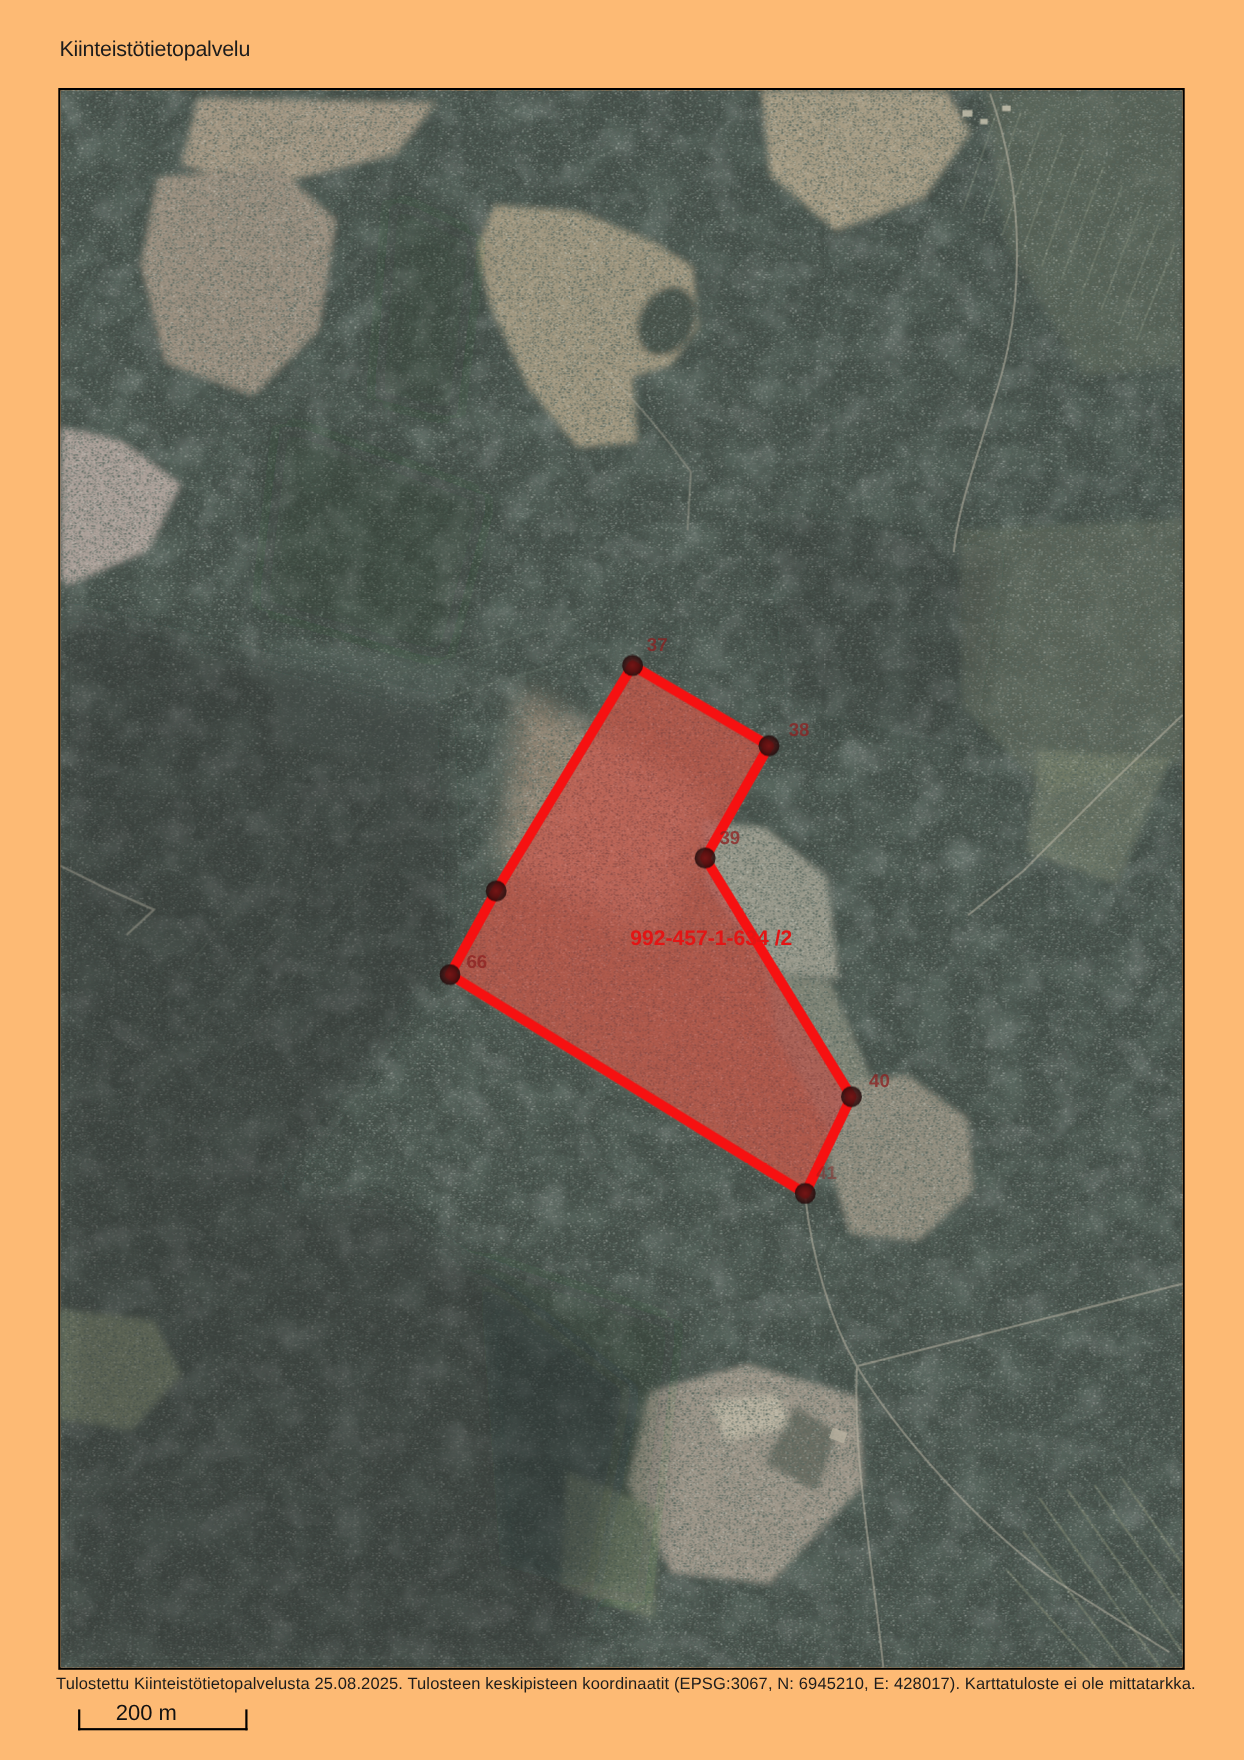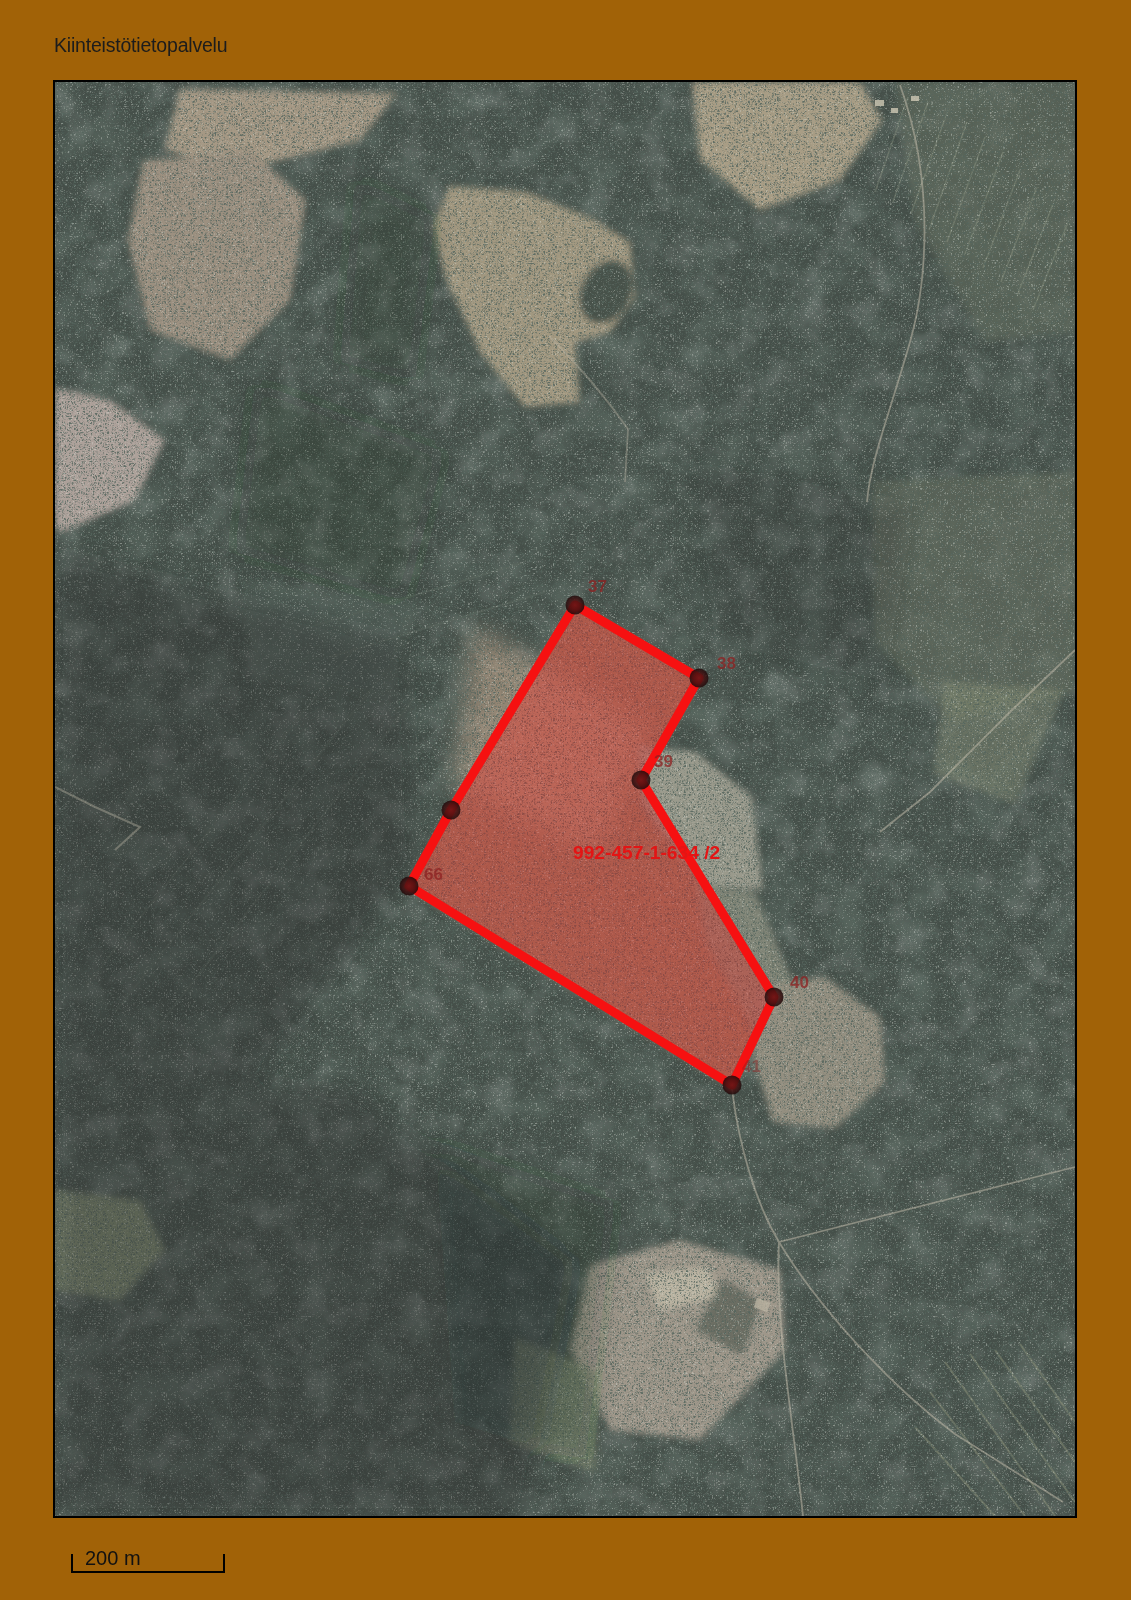--- a/index.html
+++ b/index.html
@@ -1,20 +1,20 @@
 <!DOCTYPE html>
 <html><head><meta charset="utf-8">
 <style>
 html,body{margin:0;padding:0;background:#fff;}
-#page{position:relative;width:1131px;height:1600px;background:#a16207;overflow:hidden;font-family:"Liberation Sans",sans-serif;}
+#page{position:relative;width:1131px;height:1600px;background:#fdba74;overflow:hidden;font-family:"Liberation Sans",sans-serif;}
 #hdr{position:absolute;left:54px;top:36px;font-size:19.5px;line-height:19px;color:#1c1c1c;letter-spacing:-0.2px;}
 #map{position:absolute;left:53px;top:80px;width:1020px;height:1434px;border:2px solid #000;text-align:center;}
 #ftr{position:absolute;left:51px;top:1522px;font-size:15px;letter-spacing:0.12px;color:#1c1c1c;white-space:nowrap;}
 #sb{position:absolute;left:71px;top:1554px;width:150px;height:17px;border-left:2px solid #000;border-right:2px solid #000;border-bottom:2px solid #000;}
-#sbt{position:absolute;left:85px;top:1547px;width:154px;text-align:left;font-size:20px;color:#111;}
+#sbt{position:absolute;left:56px;top:1547px;width:154px;text-align:center;font-size:20px;color:#111;}
 </style></head>
 <body>
 <div id="page">
 <div id="hdr">Kiinteistötietopalvelu</div>
 <div id="map">
 <svg width="1020" height="1434" viewBox="0 0 1020 1434">
 <defs>
 <filter id="blur3">
             <feGaussianBlur stdDeviation="3"></feGaussianBlur>
           </filter>
@@ -156,15 +156,16 @@
 <text x="662" y="587">38</text>
 <text x="599" y="685">39</text>
 <text x="735" y="906">40</text>
 <text x="687" y="990" opacity="0.6">41</text>
 <text x="369" y="798">66</text>
 </g>
 <text x="518" y="777" font-family="Liberation Sans, sans-serif" font-size="19.2" font-weight="bold" fill="#e31515">992-457-1-634 /2</text>
 </g>
 </svg>
 </div>
+<div id="ftr">Tulostettu Kiinteistötietopalvelusta 25.08.2025. Tulosteen keskipisteen koordinaatit (EPSG:3067, N: 6945210, E: 428017). Karttatuloste ei ole mittatarkka.</div>
 <div id="sbt">200 m</div>
 <div id="sb"></div>
 </div>
 
 </body></html>

